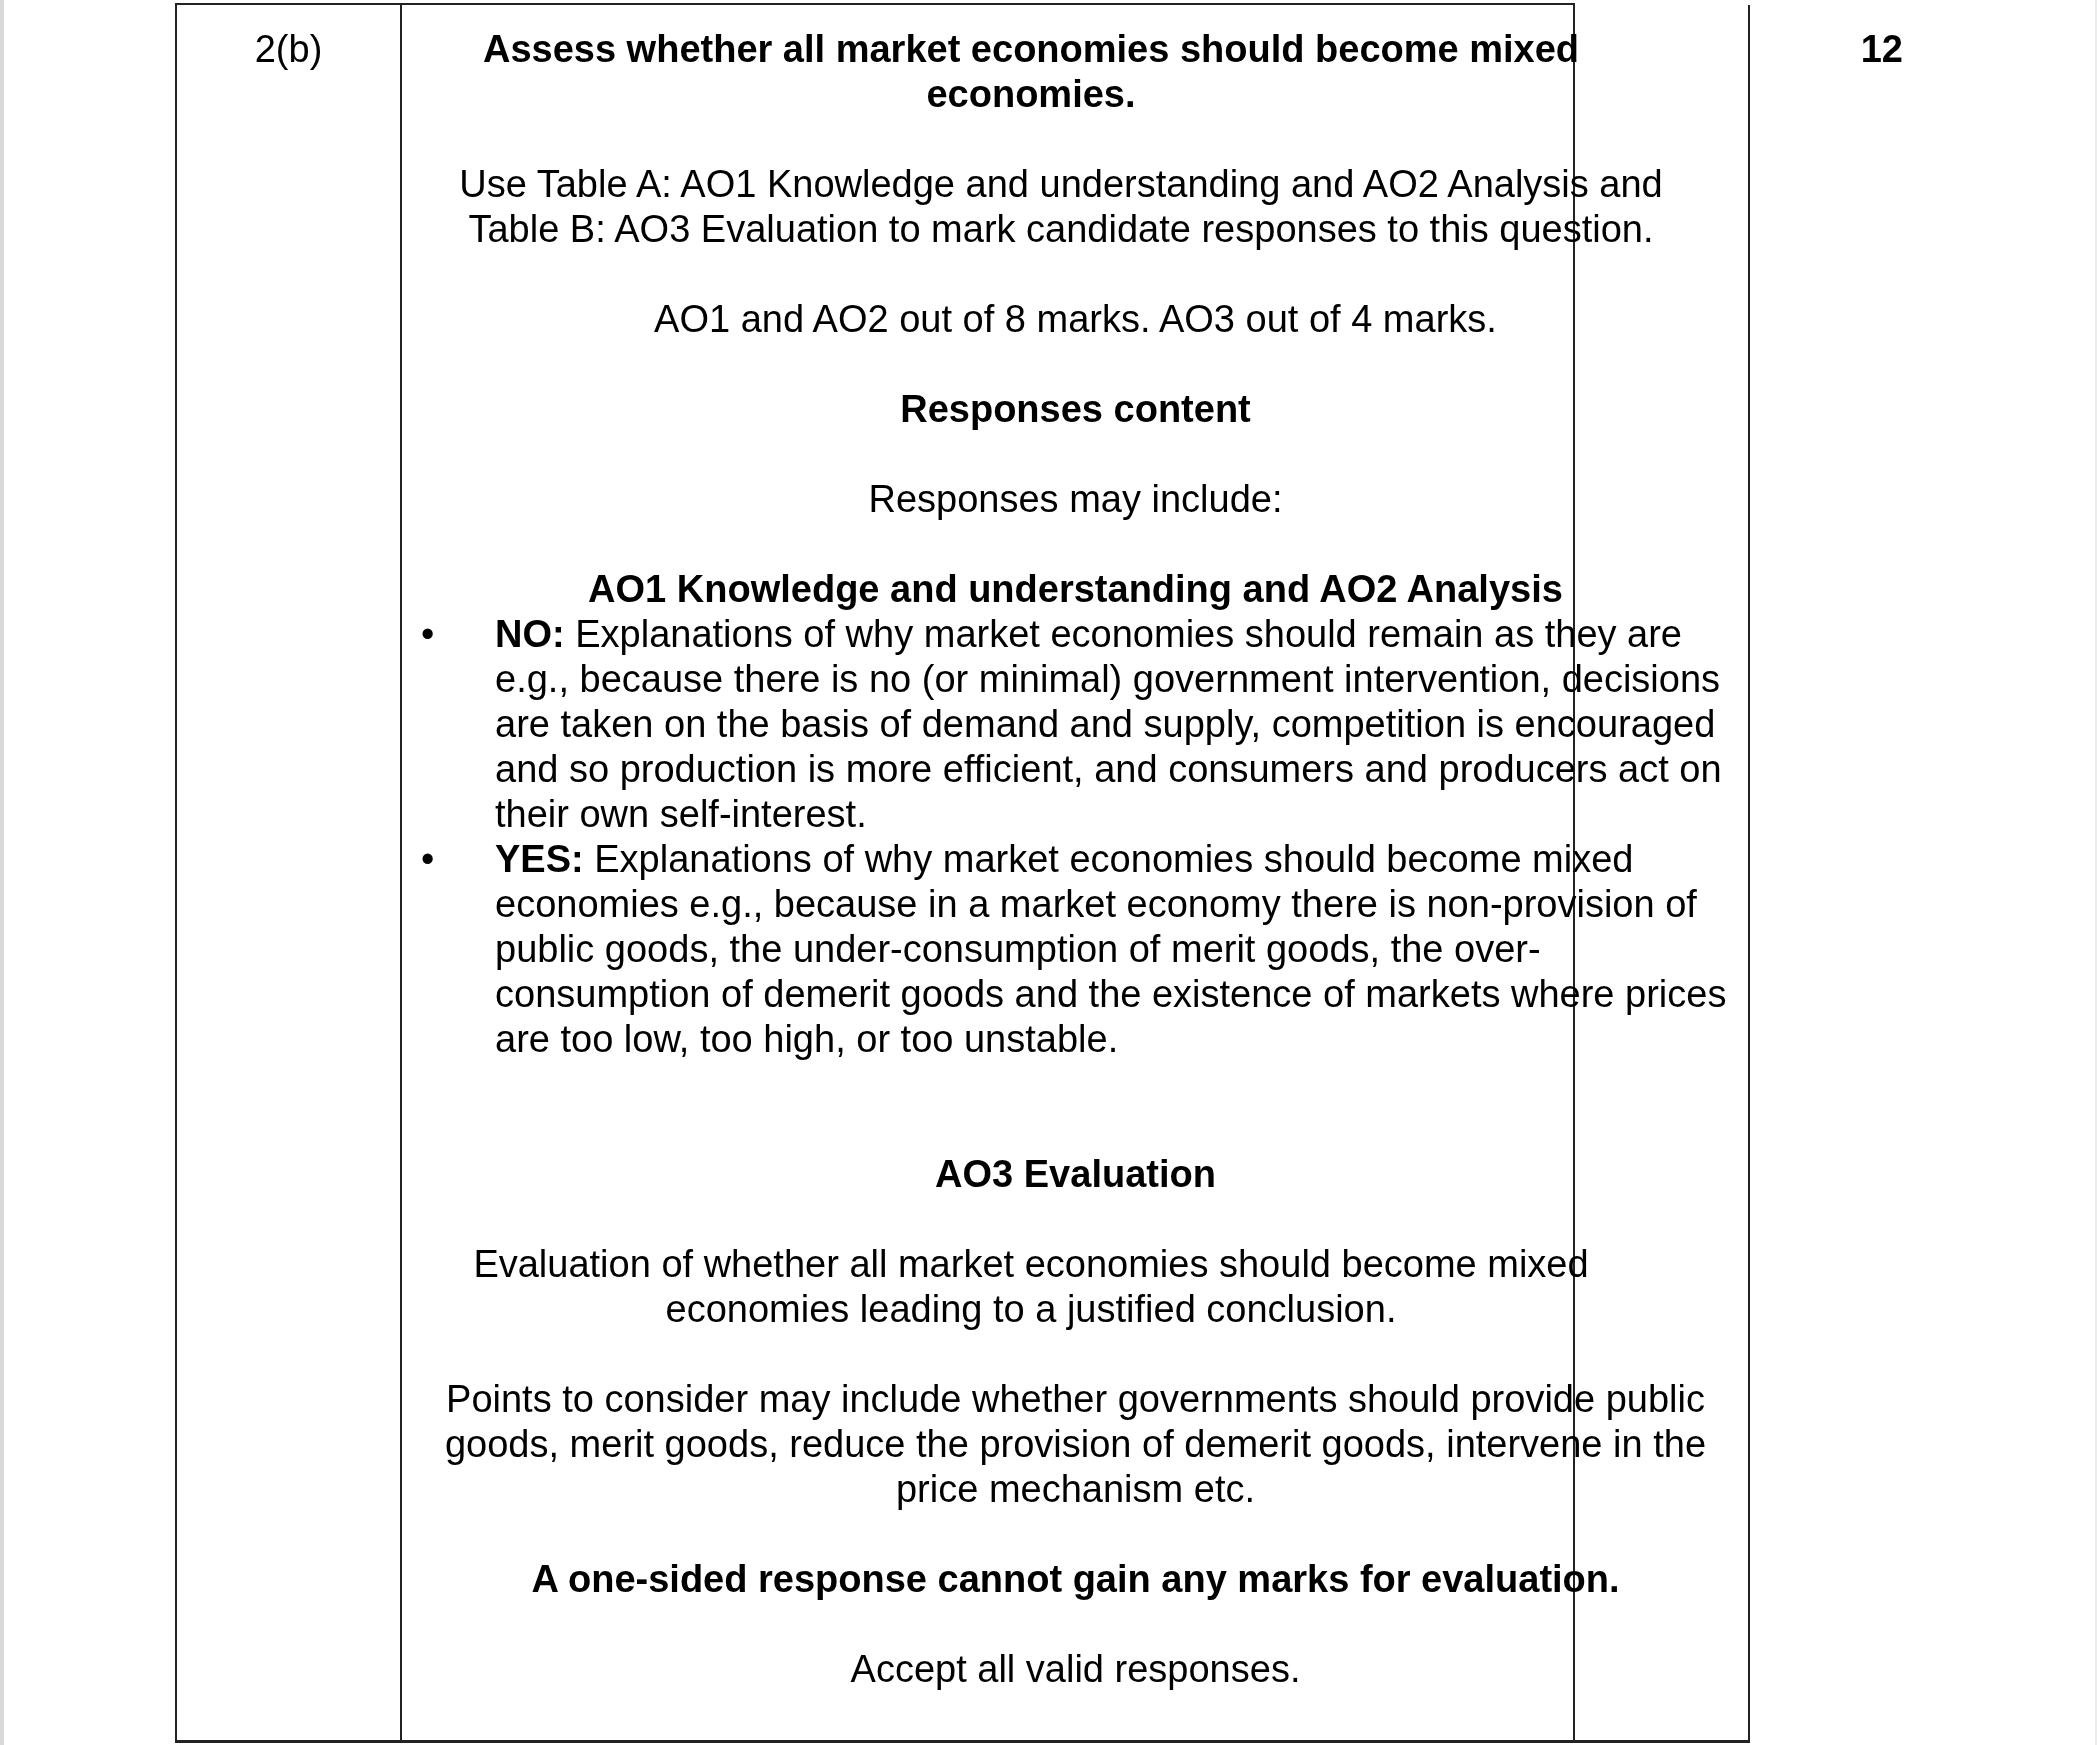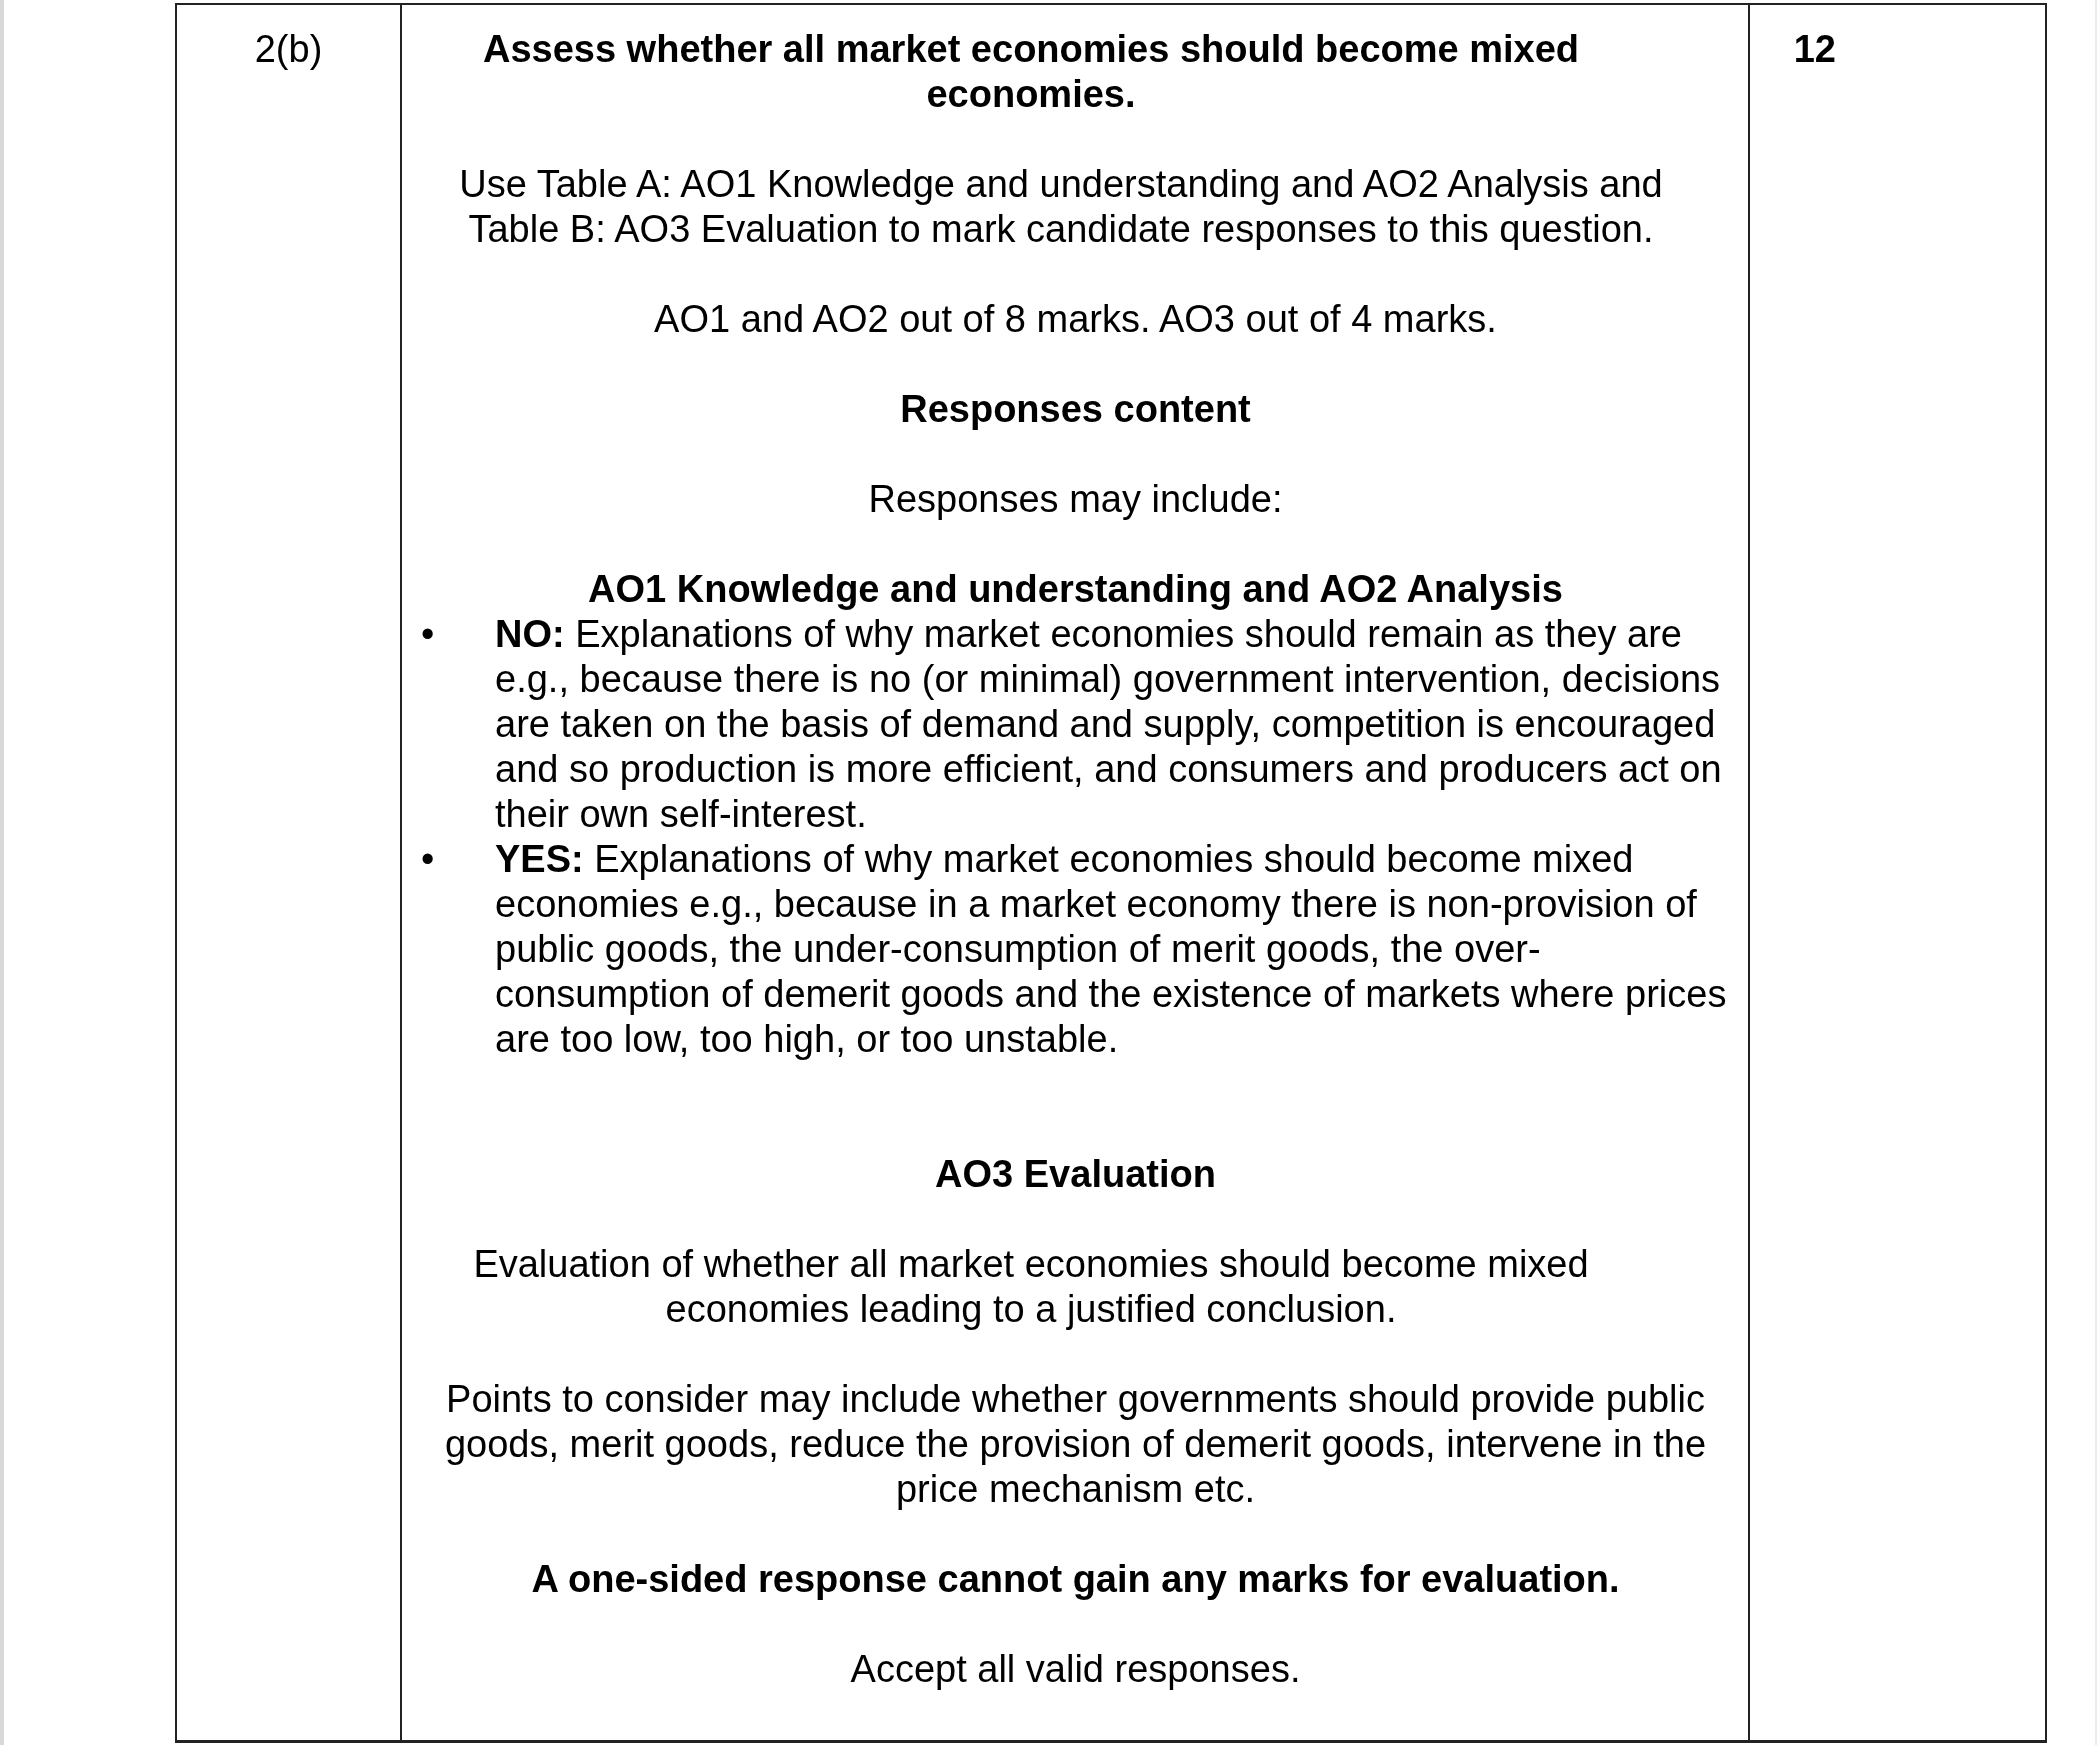--- a/index.html
+++ b/index.html
@@ -20,21 +20,21 @@
     background: #d9d9d9;
   }
   .edge-right {
     position: absolute; right: 0; top: 0; width: 2px; height: 1745px;
     background: #ececec;
   }
   .table {
     position: absolute;
     left: 175px;
     top: 3px;
-    width: 1872px;
+    width: 1400px;
     height: 1740px;
     border-left: 2px solid #222;
     border-right: 2px solid #222;
     border-top: 2px solid #222;
     border-bottom: 3px solid #222;
     box-sizing: border-box;
   }
   .col-line {
     position: absolute;
     top: 0;
@@ -52,21 +52,21 @@
   .qnum {
     position: absolute;
     left: 0; top: 22px;
     width: 223px;
     text-align: center;
     font-size: 38px;
     line-height: 45px;
   }
   .marks {
     position: absolute;
-    left: 1506px; top: 22px;
+    left: 1573px; top: 22px;
     width: 173px;
     box-sizing: border-box;
     padding-right: 20px;
     text-align: right;
     font-size: 38px;
     font-weight: bold;
     line-height: 45px;
   }
   .content {
     position: absolute;

